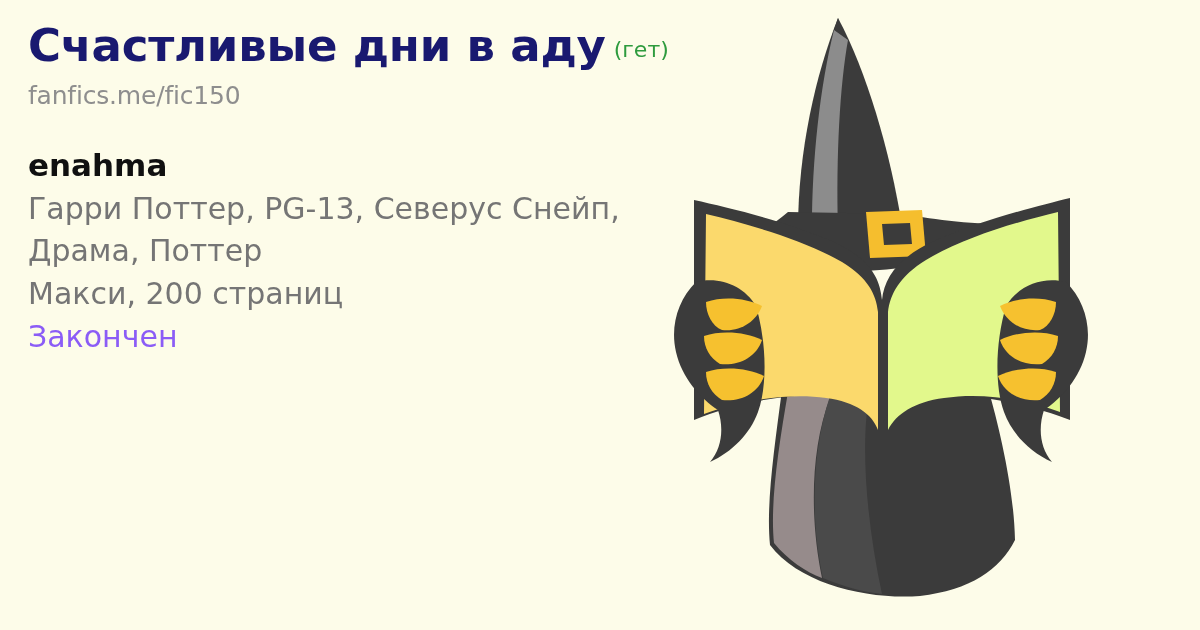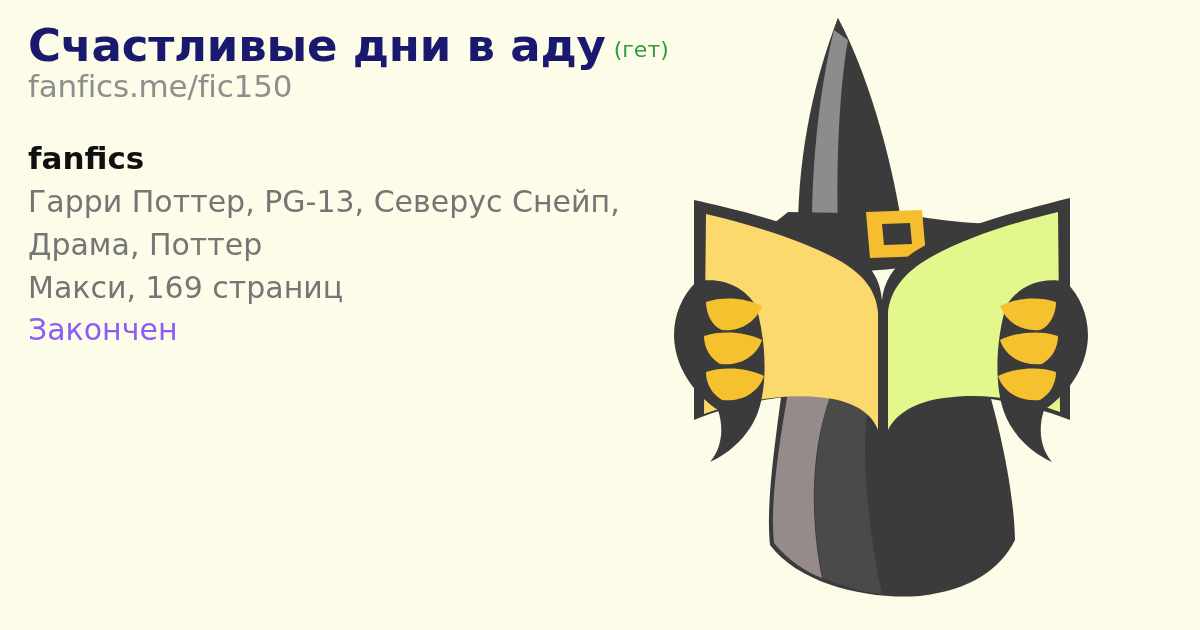--- a/index.html
+++ b/index.html
@@ -45,21 +45,22 @@
   .title-category {
     font-size: 22px;
     font-weight: normal;
     color: #2e9b3e;
     margin-left: 8px;
     vertical-align: 4px;
   }
 
   .url {
     display: block;
-    font-size: 31px;
+    margin-top: 13px;
+    font-size: 25px;
     color: #8e8e8e;
     line-height: 1.1;
     letter-spacing: -0.2px;
   }
 
   .author {
     display: block;
     margin-top: 38px;
     font-size: 31px;
     font-weight: bold;
@@ -100,26 +101,26 @@
 <body>
 
 <div class="card">
 
   <div class="text-col">
 
     <h1 class="title-line"><span class="title-main">Счастливые дни в аду</span><span class="title-category">(гет)</span></h1>
 
     <span class="url">fanfics.me/fic150</span>
 
-    <span class="author">fanfics</span>
+    <span class="author">enahma</span>
 
     <div class="meta-block">
       <span class="meta-line">Гарри Поттер, PG-13, Северус Снейп,</span>
       <span class="meta-line">Драма, Поттер</span>
-      <span class="meta-line">Макси, 169 страниц</span>
+      <span class="meta-line">Макси, 200 страниц</span>
       <span class="meta-line status">Закончен</span>
     </div>
 
   </div>
 
   <div class="illustration">
     <svg viewBox="0 0 420 630" xmlns="http://www.w3.org/2000/svg" aria-hidden="true">
 
       <g>
         <path d="M112 390

